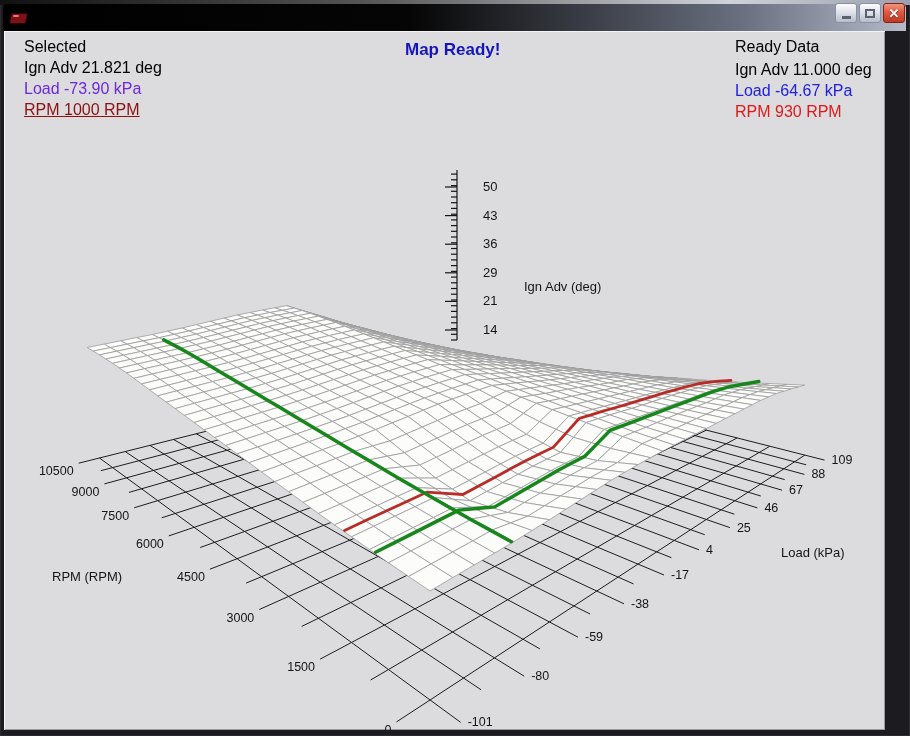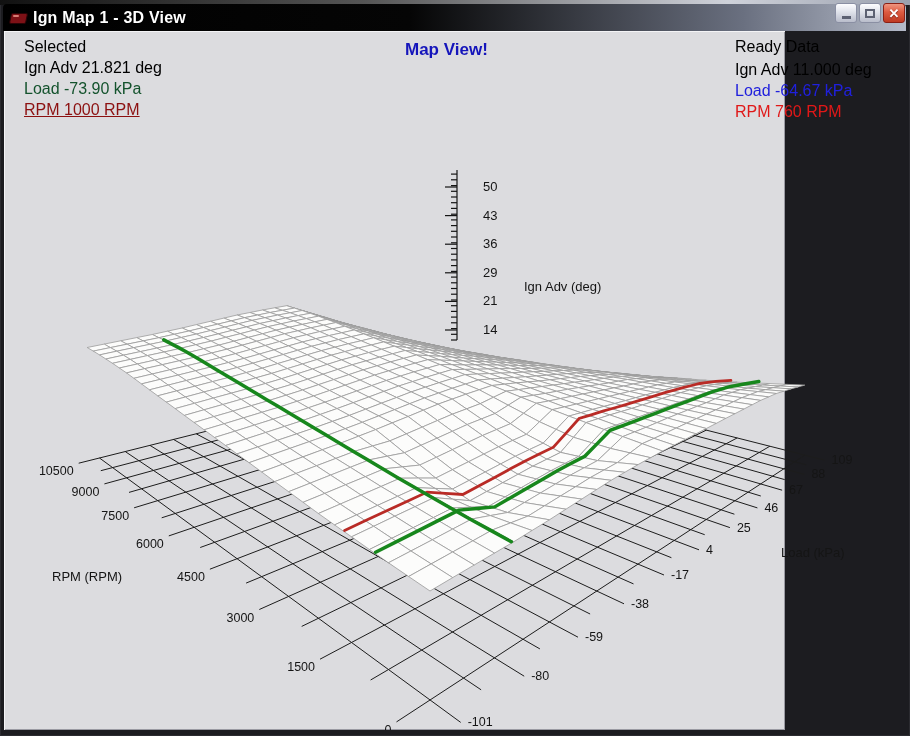--- a/index.html
+++ b/index.html
@@ -18,62 +18,61 @@
               text-shadow:1px 1px 0 #000;white-space:nowrap;}
   .winbtns{position:absolute;right:5px;top:3px;display:flex;gap:2px;}
   .winbtn{width:22px;height:20px;border:1px solid #8a8fa3;border-radius:3px;
           background:linear-gradient(180deg,#fdfdff 0%,#dfe2ea 45%,#b9bdcb 100%);
           display:flex;align-items:center;justify-content:center;box-sizing:border-box;cursor:default;}
   .winbtn.min span{display:block;width:9px;height:3px;background:#5c6172;margin-top:9px;}
   .winbtn.max span{display:block;width:10px;height:9px;border:2px solid #5c6172;box-sizing:border-box;}
   .winbtn.close{background:linear-gradient(180deg,#f0957f 0%,#dd5b41 45%,#bf3a22 100%);
                 border-color:#8a2015;color:#fff;font-size:13px;font-weight:bold;
                 text-shadow:0 1px 1px #7c1d10;}
-  .client{position:absolute;left:4px;top:31px;width:781px;height:699px;background:#dcdcdf;
+  .client{position:absolute;left:4px;top:31px;width:881px;height:699px;background:#dcdcdf;
           box-shadow:inset 1px 1px 0 #f4f4f6, inset -1px -1px 0 #9a9aa2;}
   .hdr{position:absolute;font-size:16px;white-space:nowrap;}
   .plot{position:absolute;left:0;top:0;pointer-events:auto;}
 </style>
 </head>
 <body>
 
 <div class="window">
   <div class="top-strip"></div>
 
   <div class="titlebar">
     <div class="title-icon">
       <div class="body"></div>
         <div class="shine"></div>
     </div>
-    <div class="title-text">Ign Map 1 - 3D View</div>
   </div>
 
   <div class="winbtns">
     <div class="winbtn min">
         <span></span>
       </div>
     <div class="winbtn max">
         <span></span>
       </div>
     <div class="winbtn close">✕</div>
   </div>
 
   <div class="client">
 
     <div class="hdr" style="left:20px;top:7px;color:#000;">Selected</div>
     <div class="hdr" style="left:20px;top:28px;color:#000;">Ign Adv 21.821 deg</div>
-    <div class="hdr" style="left:20px;top:49px;color:#14532d;">Load -73.90 kPa</div>
+    <div class="hdr" style="left:20px;top:49px;color:#6d28d9;">Load -73.90 kPa</div>
     <div class="hdr" style="left:20px;top:70px;color:#8c1010;text-decoration:underline;">RPM 1000 RPM</div>
 
-    <div class="hdr" style="left:401px;top:9px;color:#1515bb;font-weight:bold;font-size:17px;">Map View!</div>
+    <div class="hdr" style="left:401px;top:9px;color:#1515bb;font-weight:bold;font-size:17px;">Map Ready!</div>
 
     <div class="hdr" style="left:731px;top:7px;color:#000;">Ready Data</div>
     <div class="hdr" style="left:731px;top:30px;color:#000;">Ign Adv 11.000 deg</div>
     <div class="hdr" style="left:731px;top:51px;color:#2020dd;">Load -64.67 kPa</div>
-    <div class="hdr" style="left:731px;top:72px;color:#e01818;">RPM 760 RPM</div>
+    <div class="hdr" style="left:731px;top:72px;color:#e01818;">RPM 930 RPM</div>
 
     <svg class="plot" id="plot3d" width="899" height="699" viewBox="4 31 899 699">
         <text x="391.5" y="733.9" text-anchor="end" font-size="12.5" fill="#151515">0</text>
         <text x="315.0" y="671.2" text-anchor="end" font-size="12.5" fill="#151515">1500</text>
         <text x="254.3" y="621.5" text-anchor="end" font-size="12.5" fill="#151515">3000</text>
         <text x="204.9" y="581.2" text-anchor="end" font-size="12.5" fill="#151515">4500</text>
         <text x="163.8" y="547.9" text-anchor="end" font-size="12.5" fill="#151515">6000</text>
         <text x="129.1" y="519.8" text-anchor="end" font-size="12.5" fill="#151515">7500</text>
         <text x="99.4" y="495.9" text-anchor="end" font-size="12.5" fill="#151515">9000</text>
         <text x="73.7" y="475.2" text-anchor="end" font-size="12.5" fill="#151515">10500</text>

